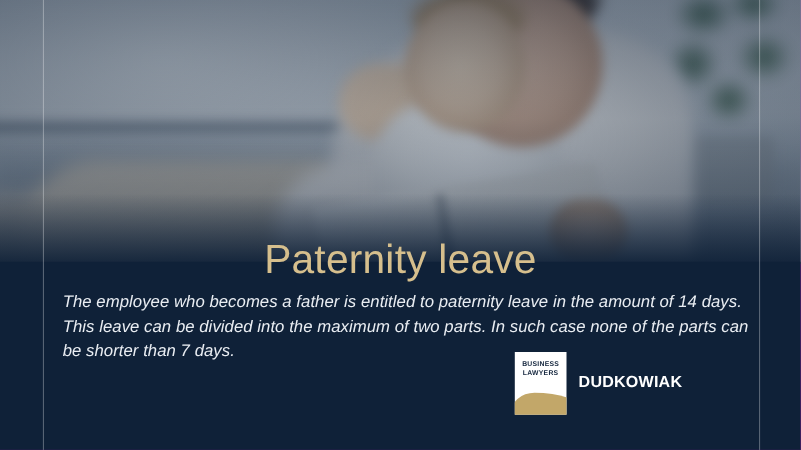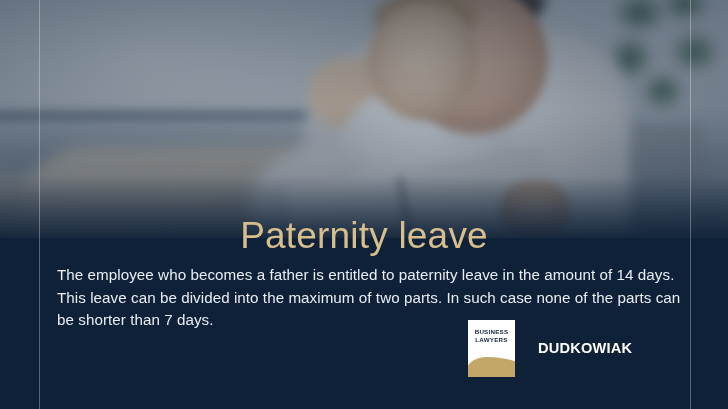--- a/index.html
+++ b/index.html
@@ -222,30 +222,31 @@
   .body-copy {
     position: absolute;
     left: 57px;
     top: 264px;
     width: 636px;
     color: #e9edf2;
     font-size: 15.2px;
     line-height: 22.5px;
     font-weight: 400;
     letter-spacing: .05px;
+    font-style: italic;
   }
 
   
   .logo-lockup {
     position: absolute;
     left: 468px;
     top: 320px;
     display: flex;
     align-items: center;
-    gap: 23px;
+    gap: 11px;
   }
   .logo-mark {
     position: relative;
     width: 47px;
     height: 57px;
     background: #ffffff;
     overflow: hidden;
     flex: 0 0 auto;
   }
   .logo-mark-text {

